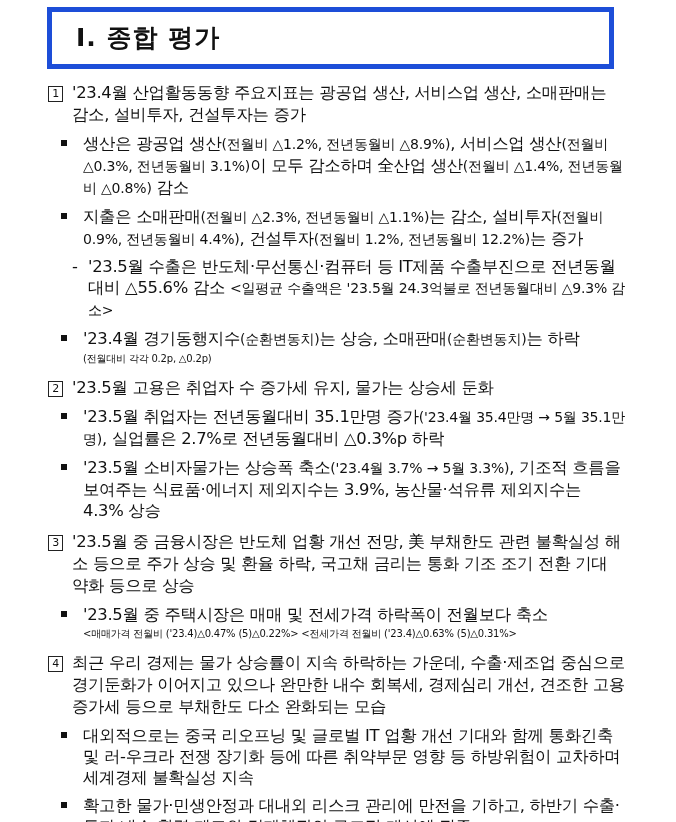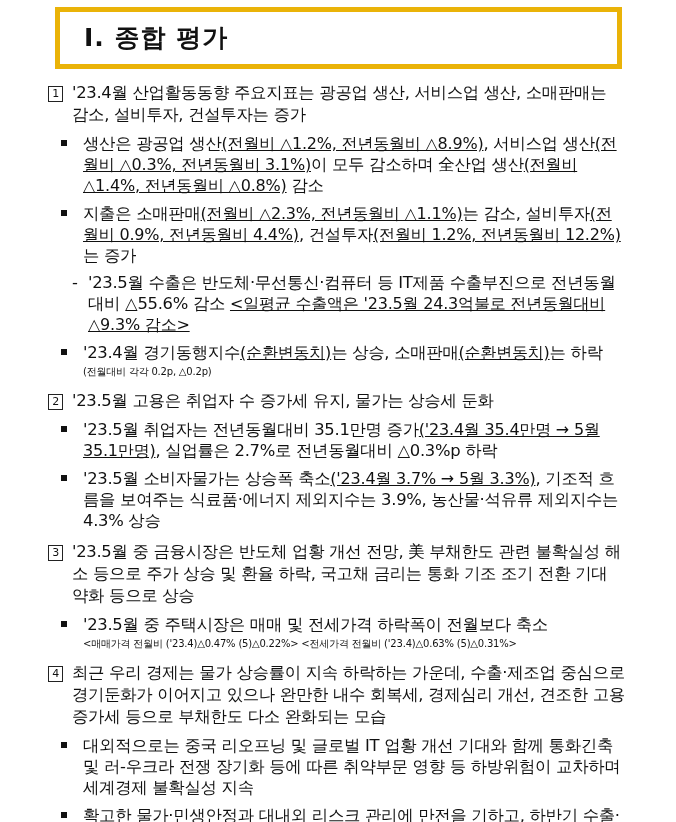--- a/index.html
+++ b/index.html
@@ -3,21 +3,21 @@
 <meta charset="utf-8">
 <style>
   html, body { margin: 0; padding: 0; background: #ffffff; }
   body {
     width: 676px; height: 822px; position: relative; overflow: hidden;
     font-family: "DejaVu Sans", "Liberation Sans", sans-serif;
     color: #111111;
   }
   .title-box {
     position: absolute; left: 47px; top: 7px; width: 557px; height: 52px;
-    border: 5px solid #eab308; background: #ffffff; margin-left: 8px;
+    border: 5px solid #1d4ed8; background: #ffffff;
   }
   .title-text {
     position: absolute; left: 24px; top: 9px;
     font-size: 25px; font-weight: bold; letter-spacing: 1px; color: #111;
   }
   .content { position: absolute; left: 46px; top: 82px; width: 580px; }
   .sec { position: relative; margin-bottom: 10px; }
   .sec-head {
     position: relative; padding-left: 26px;
     font-size: 16.4px; line-height: 22px; letter-spacing: -0.3px;
@@ -31,21 +31,21 @@
     font-size: 16.4px; line-height: 21px; letter-spacing: -0.3px;
   }
   .bullet .sq {
     position: absolute; left: 15px; top: 7px; width: 6px; height: 6px; background: #111;
   }
   .sub {
     position: relative; padding-left: 42px; margin-top: 6px;
     font-size: 16.4px; line-height: 21px; letter-spacing: -0.3px;
   }
   .sub .dash { position: absolute; left: 26px; top: 0; }
-  .small { font-size: 16px; letter-spacing: -0.2px; text-decoration: underline; }
+  .small { font-size: 14px; letter-spacing: -0.2px; }
   .smallline { display: block; font-size: 10px; line-height: 17px; letter-spacing: -0.2px; }
 </style>
 </head>
 <body>
 
 <div class="title-box">
   <div class="title-text">Ⅰ. 종합 평가</div>
 </div>
 
 <div class="content" id="content">

